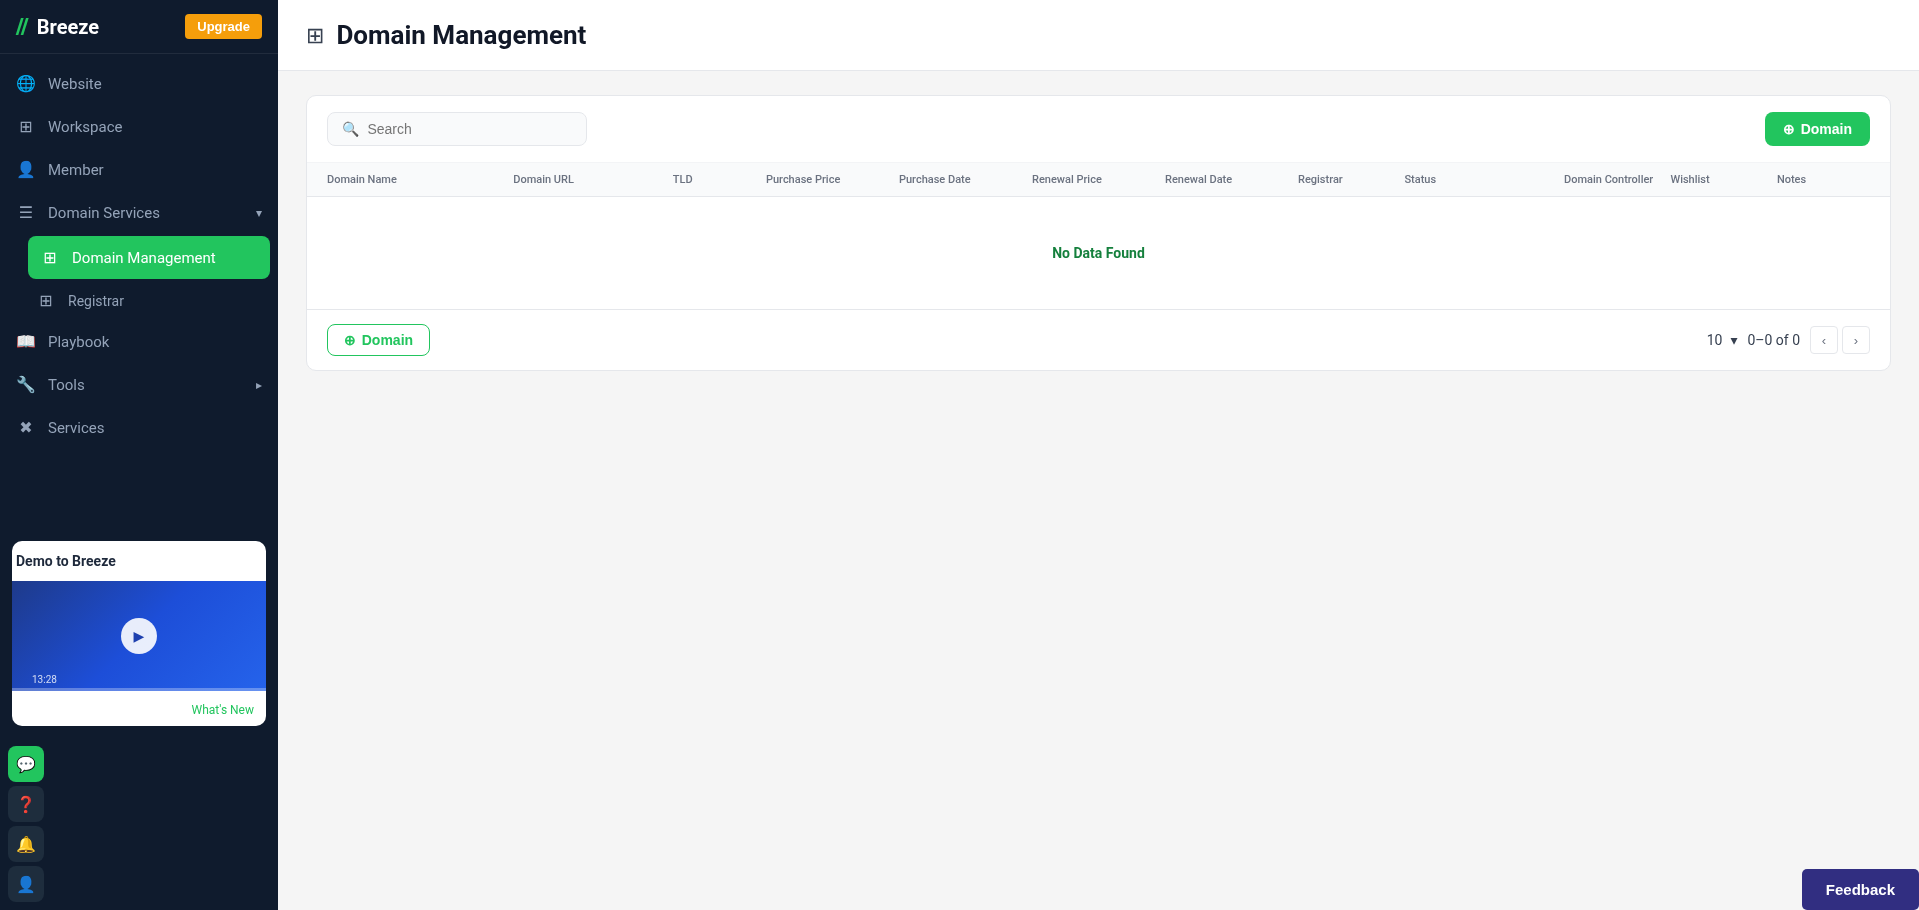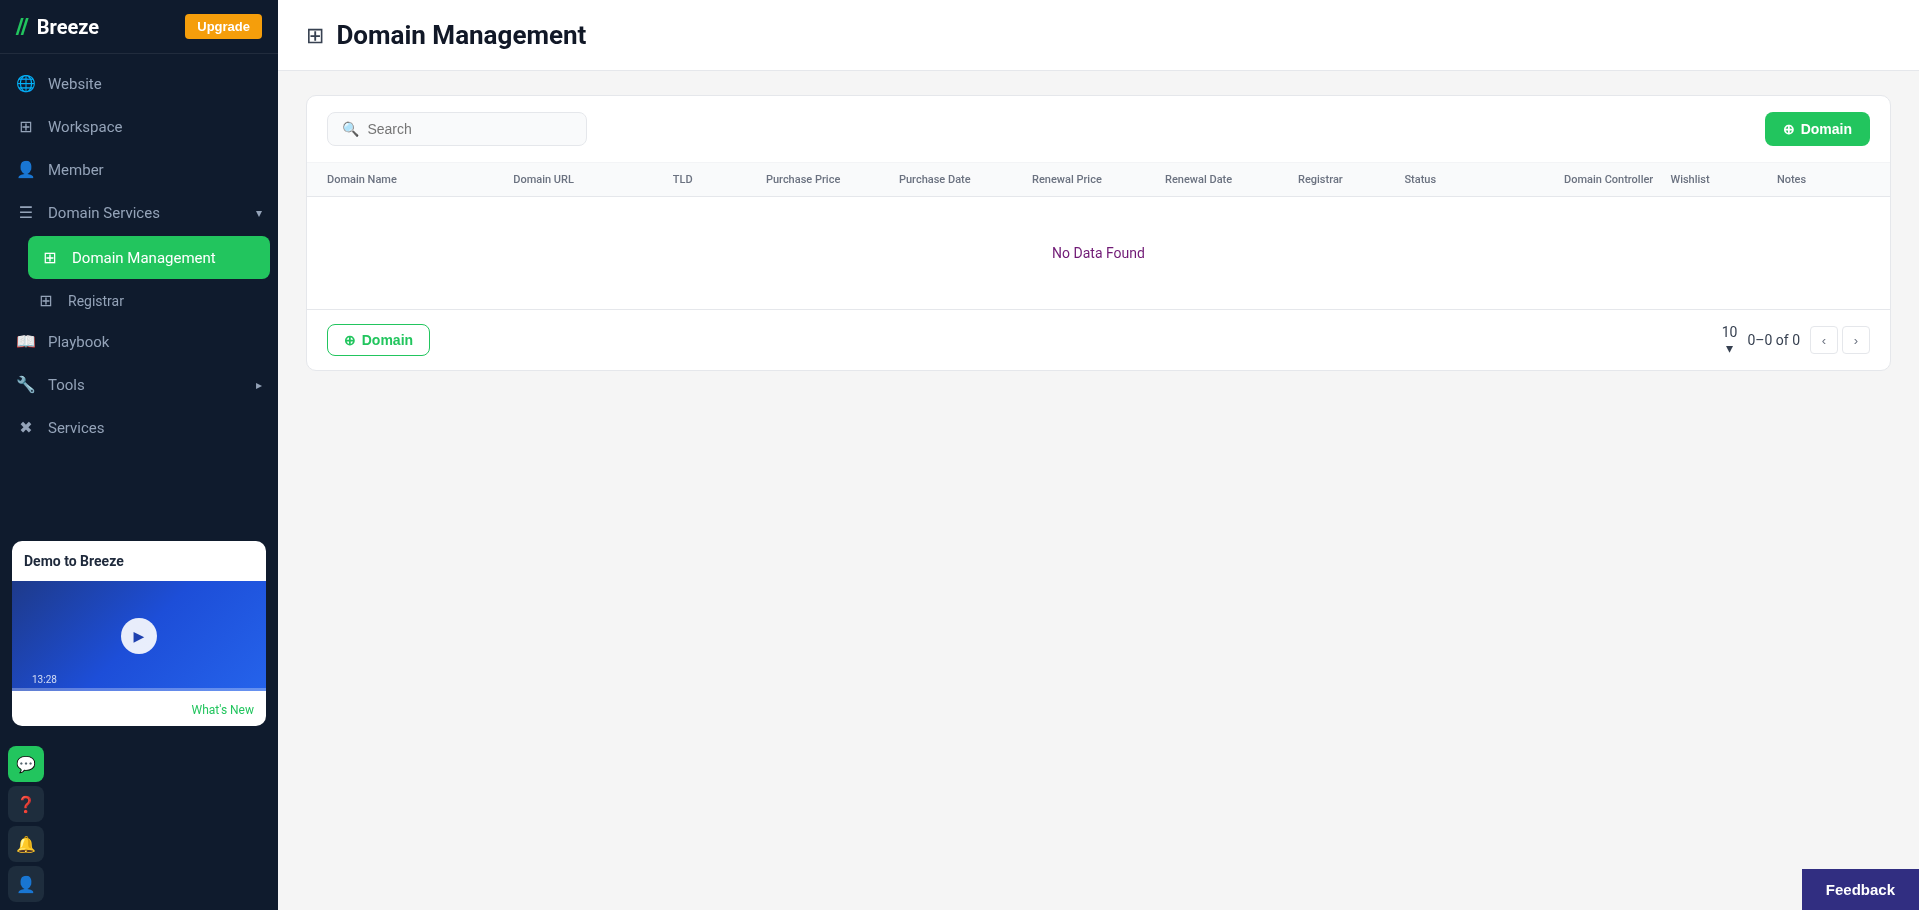--- a/index.html
+++ b/index.html
@@ -107,21 +107,21 @@
     
     .demo-card {
       margin: 12px;
       background: #fff;
       border-radius: 10px;
       overflow: hidden;
       color: #1e293b;
     }
 
     .demo-card-header {
-      padding: 12px 12px 4px;
+      padding: 12px 4px 4px;
     }
 
     .demo-card-title {
       font-size: 14px;
       font-weight: 700;
       color: #1e293b;
     }
 
     .demo-card-desc {
       font-size: 12px;
@@ -298,22 +298,23 @@
 
     .th {
       font-size: 11px;
       color: #6b7280;
       font-weight: 500;
     }
 
     .no-data {
       text-align: center;
       padding: 48px 20px;
-      color: #701a75;
-      font-size: 14px;
+      color: #15803d;
+      font-size: 14px;
+      font-weight: bold;
     }
 
     .table-footer {
       display: flex;
       align-items: center;
       justify-content: space-between;
       padding: 14px 20px;
       border-top: 1px solid #e5e7eb;
     }
 
@@ -335,25 +336,24 @@
       display: flex;
       align-items: center;
       gap: 10px;
       font-size: 14px;
       color: #374151;
     }
 
     .per-page-select {
       display: flex;
       align-items: center;
-      gap: 0;
+      gap: 8px;
       font-size: 14px;
       color: #374151;
       cursor: pointer;
-      flex-direction: column;
     }
 
     .pagination-nav {
       display: flex;
       gap: 4px;
     }
 
     .pagination-btn {
       background: #fff;
       border: 1px solid #e5e7eb;
@@ -373,21 +373,21 @@
       position: fixed;
       bottom: 0;
       right: 0;
       background: #312e81;
       color: #fff;
       border: none;
       padding: 12px 24px;
       font-size: 15px;
       font-weight: 600;
       cursor: pointer;
-      border-radius: 0;
+      border-radius: 5px;
     }
 
     .video-overlay-text {
       position: absolute;
       bottom: 6px;
       left: 20px;
       color: #fff;
       font-size: 10px;
       opacity: 0.8;
     }

